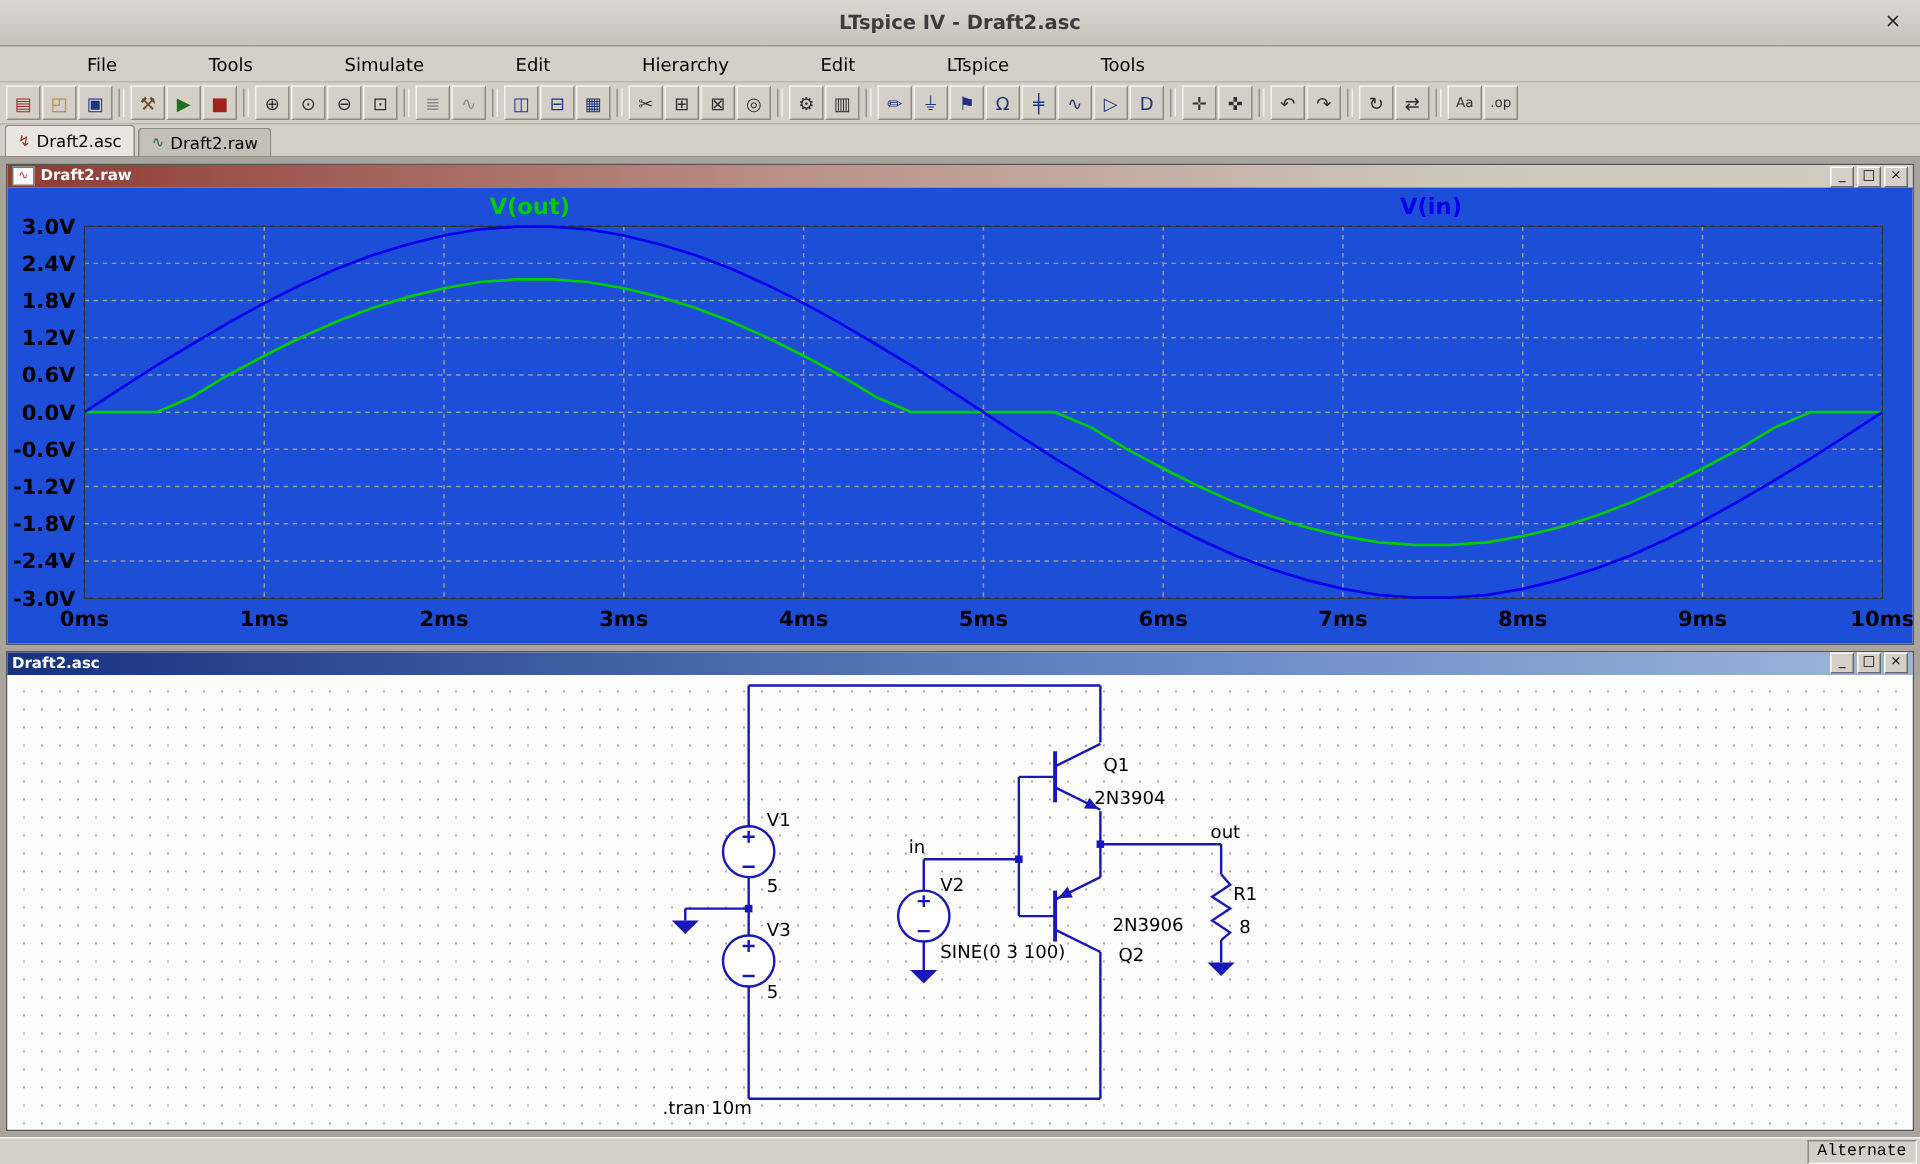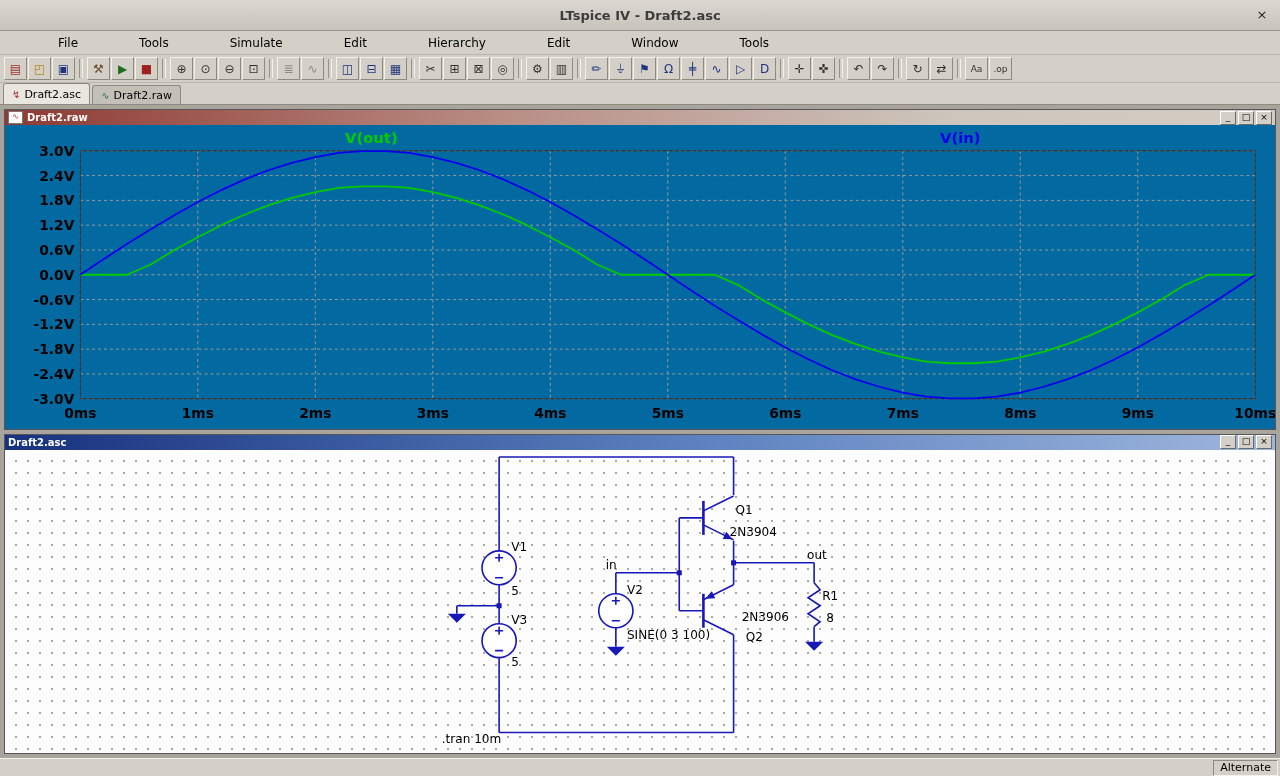--- a/index.html
+++ b/index.html
@@ -36,53 +36,53 @@
   .child-titlebar{height:15px;flex:0 0 auto;display:flex;align-items:center;gap:4px;padding:0 3px;}
   .raw .child-titlebar{background:linear-gradient(90deg,#8e3a33,#b98f86 40%,#cdc6bd 75%,#d2ccc3);}
   .asc .child-titlebar{background:linear-gradient(90deg,#17327e,#5e82c0 55%,#9db6dc);}
   .child-title{color:#fff;font-size:10px;font-weight:bold;}
   .child-buttons{margin-left:auto;display:flex;gap:2px;}
   .cbtn{width:14px;height:12px;background:#d4d0c8;border:1px solid;border-color:#fff #6a6a6a #6a6a6a #fff;
         font-size:9px;line-height:10px;text-align:center;color:#000;}
   .tb-icon{width:13px;height:11px;background:#fff;border:1px solid #777;color:#c03030;font-size:8px;
            line-height:10px;text-align:center;}
 
-  .plot{flex:1 1 auto;min-height:0;background:#0369a1;padding-left:25px;}
+  .plot{flex:1 1 auto;min-height:0;background:#1d4ed8;}
   .plot svg{display:block;width:100%;height:100%;}
 
   .schematic{flex:1 1 auto;min-height:0;background-color:#fdfdfd;
              background-image:radial-gradient(#a8a8a8 0.9px, rgba(0,0,0,0) 1px);
              background-size:12px 12px;background-position:5px 5px;}
   .schematic svg{display:block;width:100%;height:100%;}
   .schem-text{font-family:"DejaVu Sans",sans-serif;font-size:12px;fill:#000;}
 
   
   .statusbar{height:17px;flex:0 0 auto;background:#d4d0c8;border-top:1px solid #f2f1ea;
-             display:flex;align-items:center;justify-content:flex-end;padding:0 2px;}
+             display:flex;align-items:center;justify-content:flex-end;padding:0 2px;font-family:Liberation Mono, monospace;}
   .status-cell{border:1px solid;border-color:#8d8a82 #f2f1ea #f2f1ea #8d8a82;padding:0 6px;height:14px;
                font-size:11px;display:flex;align-items:center;}
 </style>
 </head>
 <body>
 
 <div class="app">
 
   <div class="titlebar">
     <div class="title">LTspice IV - Draft2.asc</div>
     <div class="close">×</div>
   </div>
 
   <div class="menubar">
       <div class="menu-item">File</div>
       <div class="menu-item">Tools</div>
       <div class="menu-item">Simulate</div>
       <div class="menu-item">Edit</div>
       <div class="menu-item">Hierarchy</div>
       <div class="menu-item">Edit</div>
-      <div class="menu-item">Window</div>
+      <div class="menu-item">LTspice</div>
       <div class="menu-item">Tools</div>
     </div>
 
   <div class="toolbar">
       <div class="tool" style="color: rgb(160, 48, 48);">▤</div>
       <div class="tool" style="color: rgb(176, 138, 32);">◰</div>
       <div class="tool" style="color: rgb(32, 51, 127);">▣</div>
       <div class="tool-sep"></div>
       <div class="tool" style="color: rgb(107, 74, 42);">⚒</div>
       <div class="tool" style="color: rgb(31, 111, 31);">▶</div>

